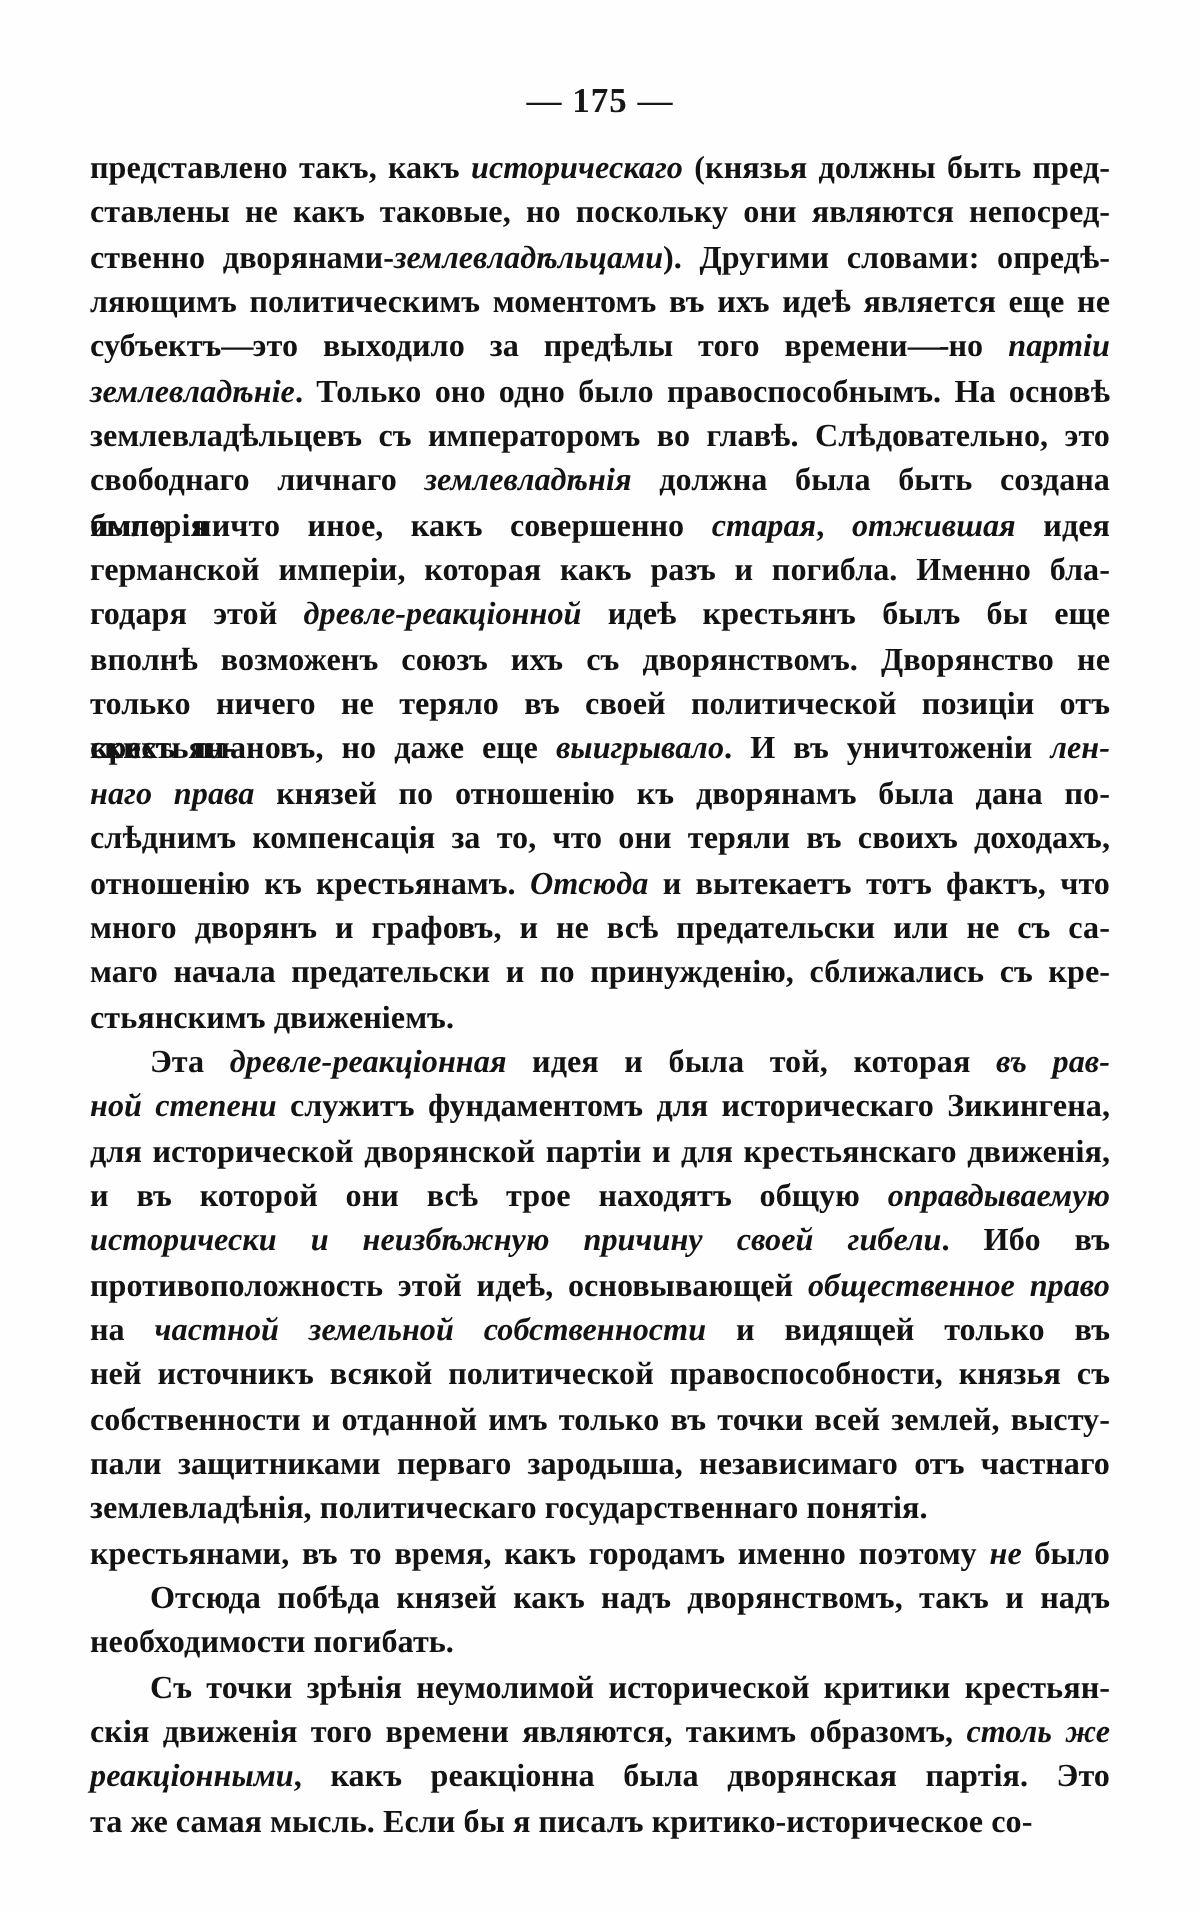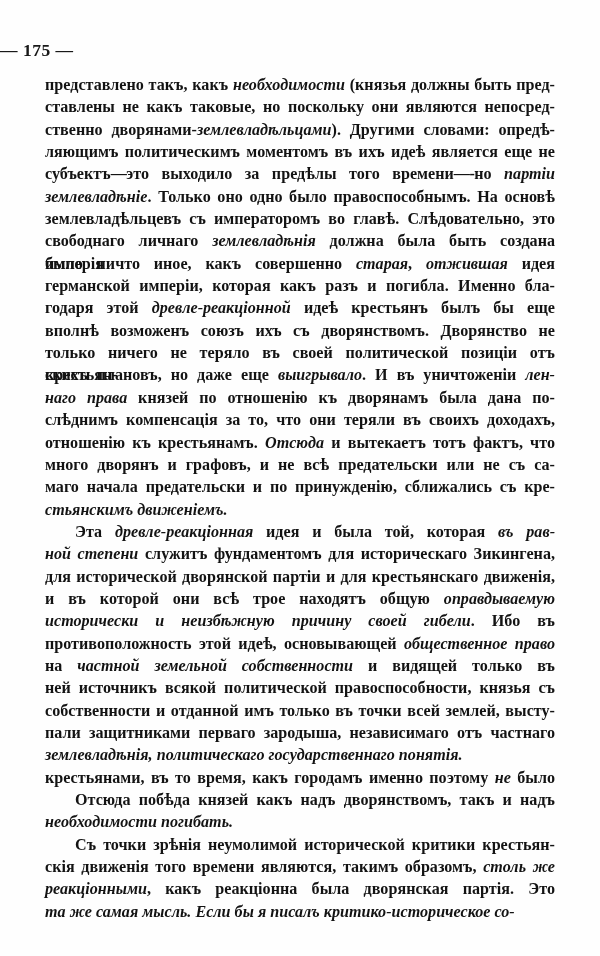--- a/index.html
+++ b/index.html
@@ -21,21 +21,21 @@
     left: 0; top: 0;
     width: 600px;
     height: 956px;
     background: #fefefe;
   }
   .folio {
     position: absolute;
     left: 0;
     top: 40px;
     width: 600px;
-    text-align: left;
+    text-align: center;
     font-size: 17.5px;
     font-weight: 700;
     letter-spacing: 0.5px;
     color: #181818;
   }
   .textblock {
     position: absolute;
     left: 45px;
     top: 74px;
     width: 510px;
@@ -53,21 +53,20 @@
   
   .ln.j {
     text-align: justify;
     text-align-last: justify;
     white-space: normal;
   }
   .ln.last {
     text-align: left;
     text-align-last: left;
     white-space: normal;
-    font-style: italic;
   }
   .ln i, .it {
     font-style: italic;
     font-weight: 600;
   }
   .indent {
     display: inline-block;
     width: 30px;
   }
   .dash {
@@ -76,21 +75,21 @@
 </style>
 </head>
 <body>
 
 <div class="page">
 
   <div class="folio">— 175 —</div>
 
   <div class="textblock">
 
-    <span class="ln j">представлено такъ, какъ <i class="it">необходимости</i> (князья должны быть пред-</span>
+    <span class="ln j">представлено такъ, какъ <i class="it">историческаго</i> (князья должны быть пред-</span>
     <span class="ln j">ставлены не какъ таковые, но поскольку они являются непосред-</span>
     <span class="ln j">ственно дворянами-<i class="it">землевладѣльцами</i>). Другими словами: опредѣ-</span>
     <span class="ln j">ляющимъ политическимъ моментомъ въ ихъ идеѣ является еще не</span>
     <span class="ln j">субъектъ<span class="dash">—</span>это выходило за предѣлы того времени<span class="dash">—-</span>но <i class="it">партіи</i></span>
     <span class="ln j"><i class="it">землевладѣніе</i>. Только оно одно было правоспособнымъ. На основѣ</span>
     <span class="ln j">землевладѣльцевъ съ императоромъ во главѣ. Слѣдовательно, это</span>
     <span class="ln j">свободнаго личнаго <i class="it">землевладѣнія</i> должна была быть создана имперія</span>
     <span class="ln j">было ничто иное, какъ совершенно <i class="it">старая</i>, <i class="it">отжившая</i> идея</span>
     <span class="ln j">германской имперіи, которая какъ разъ и погибла. Именно бла-</span>
     <span class="ln j">годаря этой <i class="it">древле-реакціонной</i> идеѣ крестьянъ былъ бы еще</span>

